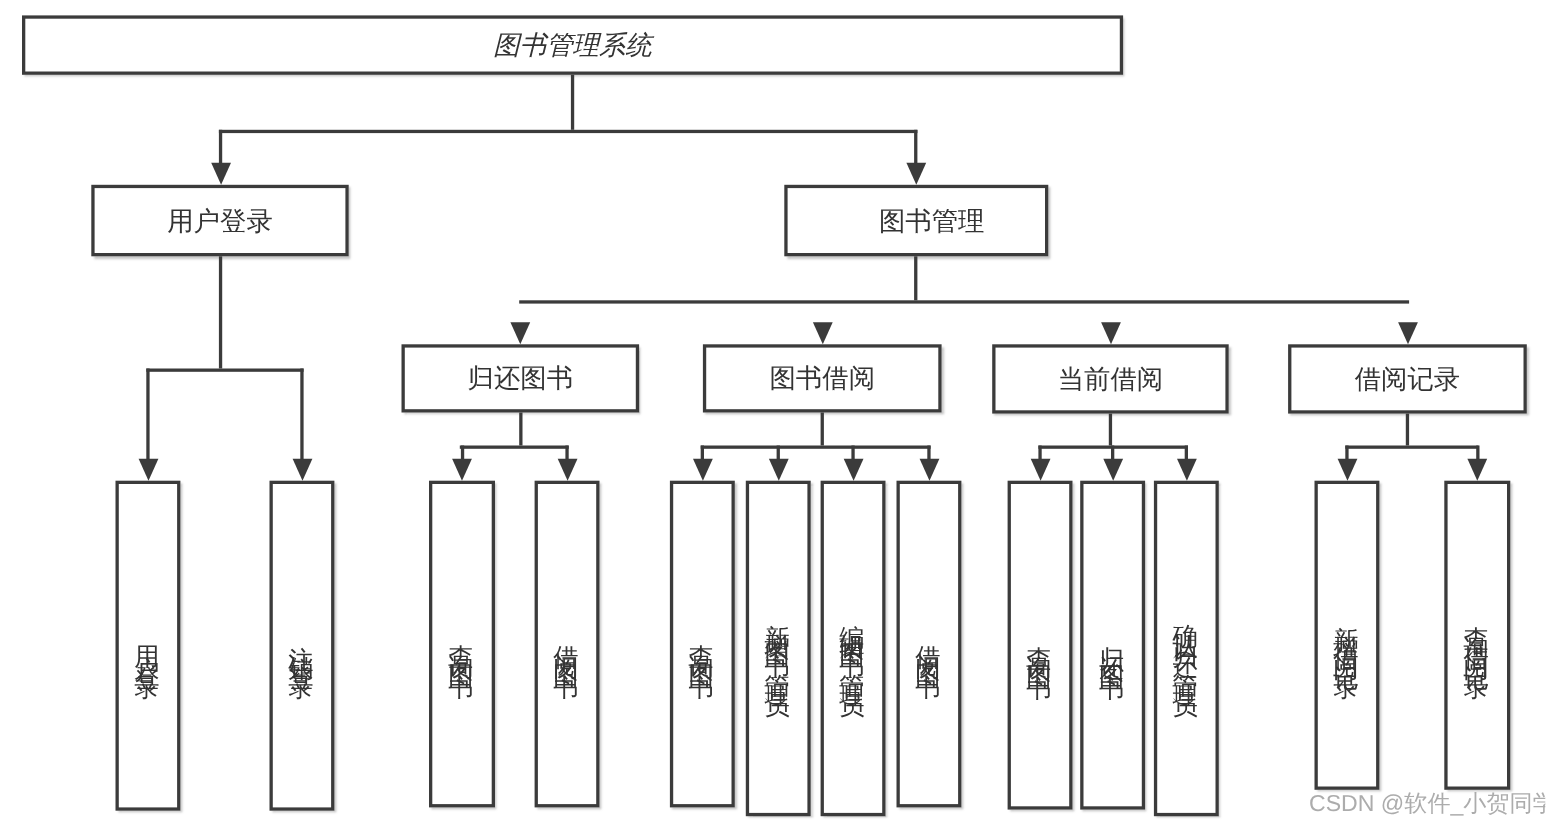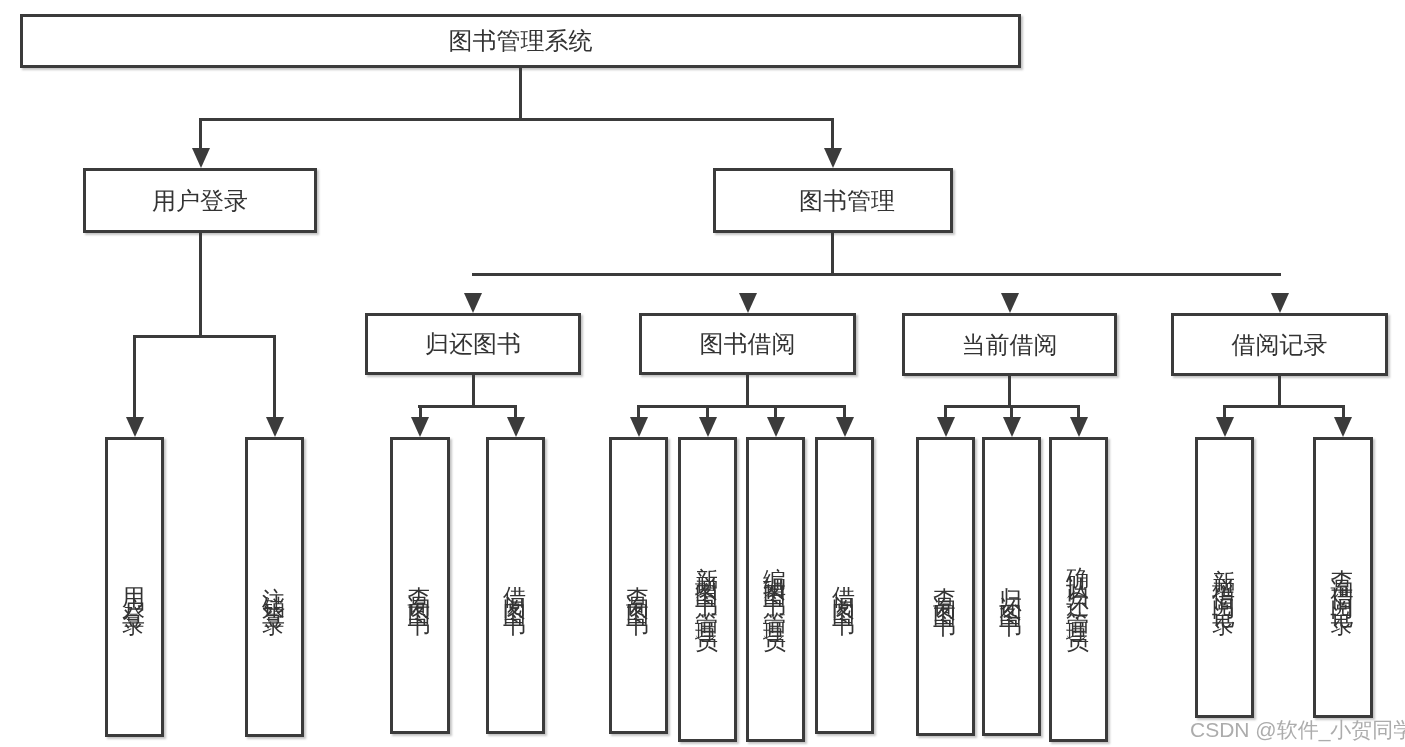--- a/index.html
+++ b/index.html
@@ -65,21 +65,21 @@
     color: rgba(168,168,168,0.95);
     white-space: nowrap;
     z-index: 5;
   }
 </style>
 </head>
 <body>
 
 <div class="canvas">
 
-  <div class="node" style="left:20px;top:14px;width:1001px;height:54px;">
+  <div class="node" style="left:20px;top:14px;width:1001px;height:54px;font-style:italic;">
     <span class="hlabel">图书管理系统</span>
   </div>
 
   <div class="node" style="left:83px;top:168px;width:234px;height:65px;">
     <span class="hlabel">用户登录</span>
   </div>
   <div class="node" style="left:713px;top:168px;width:240px;height:65px;padding-left:28px;">
     <span class="hlabel">图书管理</span>
   </div>
 

